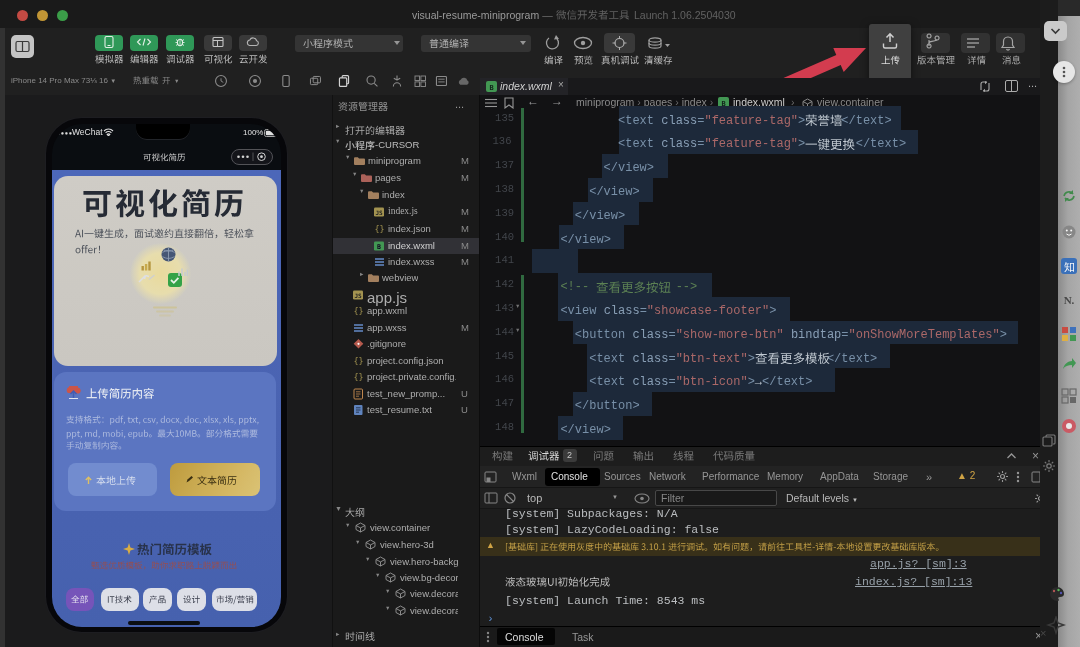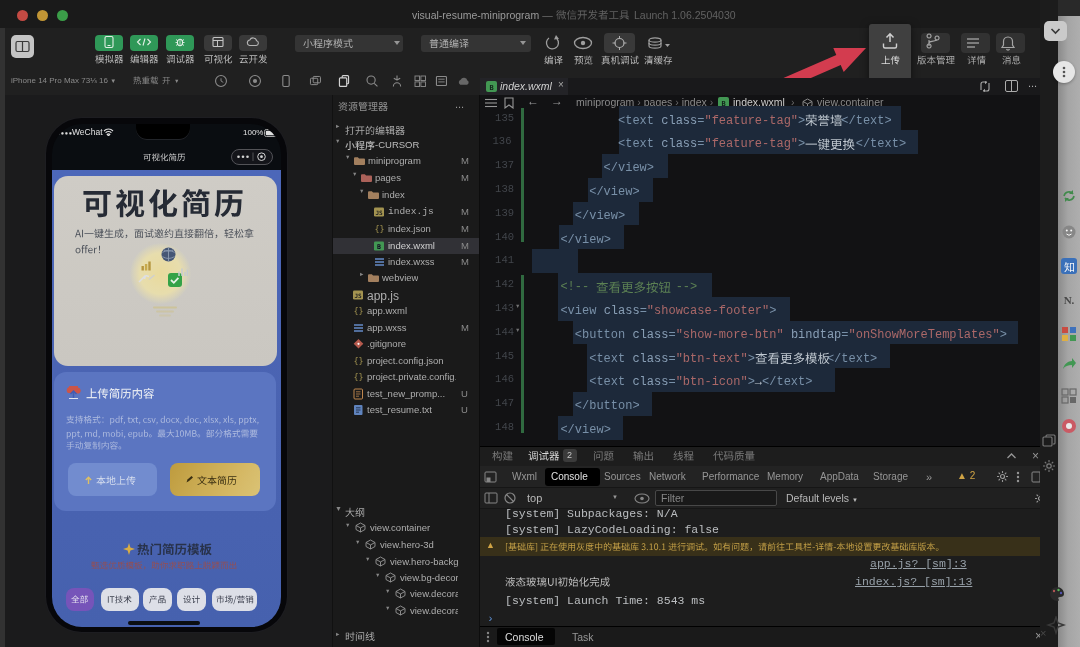--- a/index.html
+++ b/index.html
@@ -862,21 +862,21 @@
     <div style="position:absolute;left:461px;top:171.5px;font-family:'Liberation Sans',sans-serif;font-size:9.5px;color:#8f8f8f">M</div>
     <div style="position:absolute;left:359px;top:188px;color:#8a8a8a;font-size:5.5px;font-family:'Liberation Sans',sans-serif">▼</div>
     <svg style="position:absolute;left:367px;top:189.5px" width="12" height="10">
       <path d="M1 2.2a1 1 0 0 1 1-1h2.8l1.3 1.4H11a1 1 0 0 1 1 1V8a1 1 0 0 1-1 1H2a1 1 0 0 1-1-1z" fill="#a8825e"></path>
     </svg>
     <div style="position:absolute;left:382px;top:188.5px;font-family:'Liberation Sans',sans-serif;font-size:9.5px;color:#b2b2b2;white-space:nowrap;max-width:74px;overflow:hidden">index</div>
     <svg style="position:absolute;left:374px;top:206px" width="12" height="12">
       <rect x="0" y="1.5" width="10" height="9" rx="1.3" fill="#a8974d"></rect>
       <text x="5" y="8.7" font-size="6" font-weight="bold" fill="#222" text-anchor="middle" font-family="monospace">JS</text>
     </svg>
-    <div style="position:absolute;left:388px;top:205.5px;font-family:Liberation Mono, monospace;font-size:9.5px;color:#b2b2b2;white-space:nowrap;max-width:68px;overflow:hidden">index.js</div>
+    <div style="position:absolute;left:388px;top:205.5px;font-family:Liberation Serif, serif;font-size:9.5px;color:#b2b2b2;white-space:nowrap;max-width:68px;overflow:hidden">index.js</div>
     <div style="position:absolute;left:461px;top:205.5px;font-family:'Liberation Sans',sans-serif;font-size:9.5px;color:#8f8f8f">M</div>
     <svg style="position:absolute;left:374px;top:223px" width="12" height="12">
       <text x="5.5" y="9" font-size="8.5" fill="#a8974d" text-anchor="middle" font-family="monospace">{}</text>
     </svg>
     <div style="position:absolute;left:388px;top:222.5px;font-family:'Liberation Sans',sans-serif;font-size:9.5px;color:#b2b2b2;white-space:nowrap;max-width:68px;overflow:hidden">index.json</div>
     <div style="position:absolute;left:461px;top:222.5px;font-family:'Liberation Sans',sans-serif;font-size:9.5px;color:#8f8f8f">M</div>
     <div style="position:absolute;left:333px;top:238px;width:146px;height:16px;background:#323238"></div>
     <svg style="position:absolute;left:374px;top:240px" width="12" height="12">
       <rect x="0" y="1.5" width="10" height="9" rx="1.3" fill="#3f9d52"></rect>
       <text x="5" y="8.7" font-size="6.5" font-weight="bold" fill="#102" text-anchor="middle" font-family="monospace">B</text>
@@ -894,21 +894,21 @@
     <div style="position:absolute;left:461px;top:255.5px;font-family:'Liberation Sans',sans-serif;font-size:9.5px;color:#8f8f8f">M</div>
     <div style="position:absolute;left:359px;top:271px;color:#8a8a8a;font-size:5.5px;font-family:'Liberation Sans',sans-serif">►</div>
     <svg style="position:absolute;left:367px;top:272.5px" width="12" height="10">
       <path d="M1 2.2a1 1 0 0 1 1-1h2.8l1.3 1.4H11a1 1 0 0 1 1 1V8a1 1 0 0 1-1 1H2a1 1 0 0 1-1-1z" fill="#a8825e"></path>
     </svg>
     <div style="position:absolute;left:382px;top:271.5px;font-family:'Liberation Sans',sans-serif;font-size:9.5px;color:#b2b2b2;white-space:nowrap;max-width:74px;overflow:hidden">webview</div>
     <svg style="position:absolute;left:353px;top:289px" width="12" height="12">
       <rect x="0" y="1.5" width="10" height="9" rx="1.3" fill="#a8974d"></rect>
       <text x="5" y="8.7" font-size="6" font-weight="bold" fill="#222" text-anchor="middle" font-family="monospace">JS</text>
     </svg>
-    <div style="position:absolute;left:367px;top:288.5px;font-family:'Liberation Sans',sans-serif;font-size:12px;color:#b2b2b2;white-space:nowrap;max-width:89px;overflow:hidden">app.js</div>
+    <div style="position:absolute;left:367px;top:288.5px;font-family:'Liberation Sans',sans-serif;font-size:15px;color:#b2b2b2;white-space:nowrap;max-width:89px;overflow:hidden">app.js</div>
     <svg style="position:absolute;left:353px;top:305px" width="12" height="12">
       <text x="5.5" y="9" font-size="8.5" fill="#a8974d" text-anchor="middle" font-family="monospace">{}</text>
     </svg>
     <div style="position:absolute;left:367px;top:304.5px;font-family:'Liberation Sans',sans-serif;font-size:9.5px;color:#b2b2b2;white-space:nowrap;max-width:89px;overflow:hidden">app.wxml</div>
     <svg style="position:absolute;left:353px;top:322px" width="12" height="12">
       <g stroke="#5f87c7" stroke-width="1.6">
         <line x1="1" y1="3" x2="10" y2="3"></line>
         <line x1="1" y1="6" x2="10" y2="6"></line>
         <line x1="1" y1="9" x2="10" y2="9"></line>
       </g>

